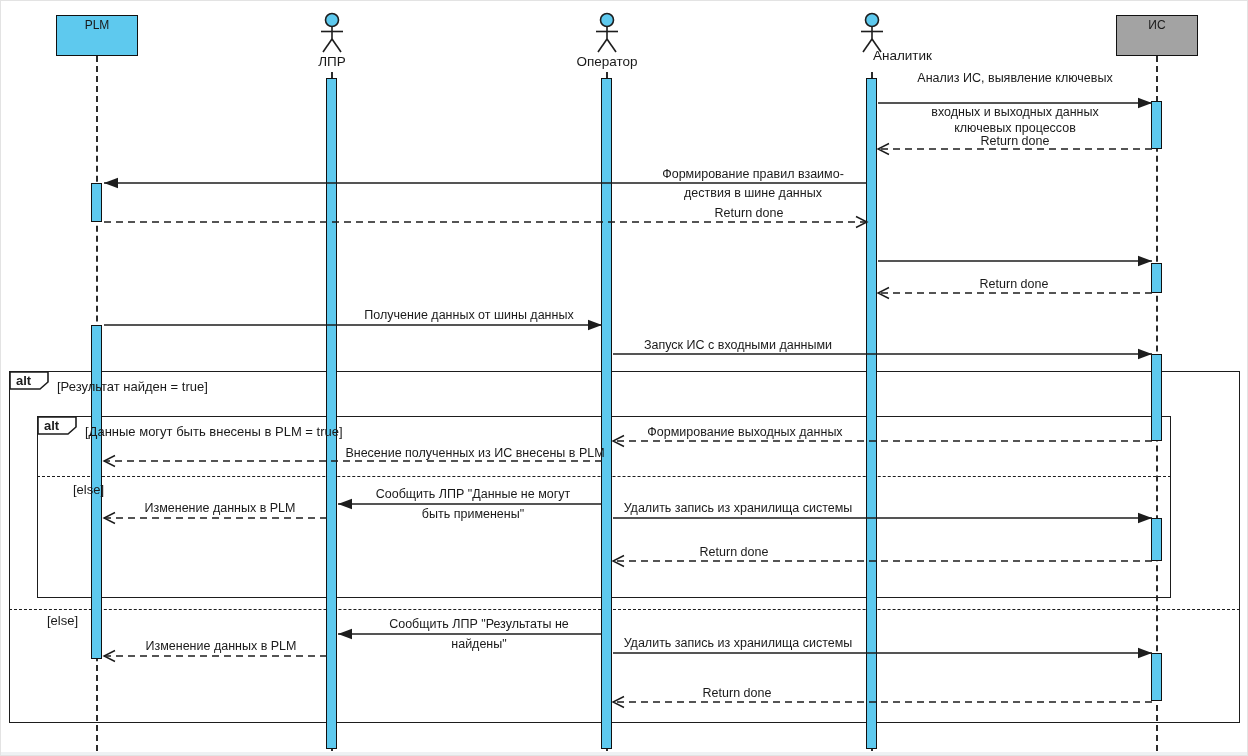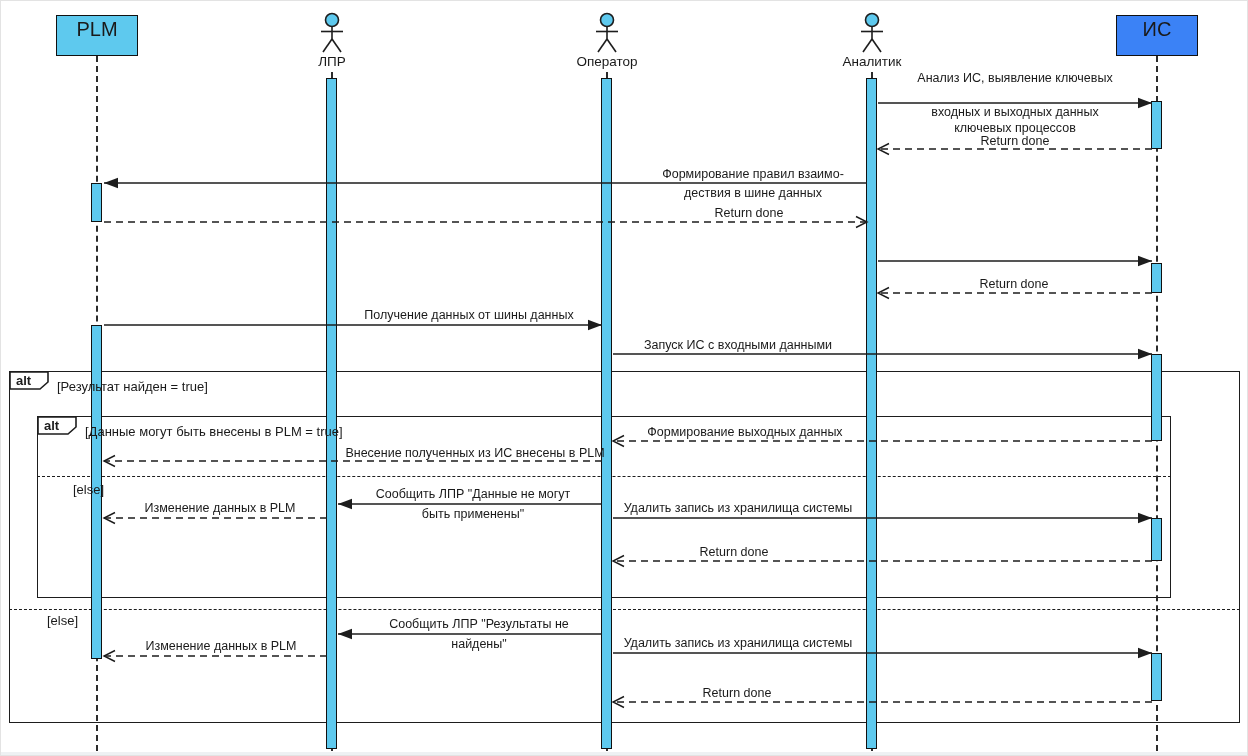--- a/index.html
+++ b/index.html
@@ -4,21 +4,21 @@
 <style>
   html,body{margin:0;padding:0;background:#ffffff;}
   #canvas{
     position:relative;width:1248px;height:756px;background:#ffffff;
     font-family:"Liberation Sans",sans-serif;color:#1a1a1a;overflow:hidden;
     border:1px solid #e3e3e3;box-sizing:border-box;
   }
   .lifeline{position:absolute;width:0;border-left:2px dashed #2b2b2b;z-index:1;}
   .head-box{
     position:absolute;z-index:3;border:1.6px solid #111;display:flex;
-    align-items:flex-start;justify-content:center;font-size:20px;padding-top:2px;
+    align-items:flex-start;justify-content:center;font-size:12px;padding-top:2px;
     box-sizing:border-box;
     text-align:right;
   }
   .actor-label{position:absolute;z-index:3;font-size:13.5px;text-align:center;}
   .activation{position:absolute;z-index:4;border:1.5px solid #111;box-sizing:border-box;}
   .frame{position:absolute;z-index:2;border:1.6px solid #1d1d1d;box-sizing:border-box;}
   .frame-divider{position:absolute;z-index:2;border-top:1.6px dashed #1d1d1d;height:0;}
   .guard-label{position:absolute;z-index:5;font-size:13px;white-space:nowrap;}
   .else-label{position:absolute;z-index:5;font-size:13px;white-space:nowrap;}
   .msg-svg{position:absolute;z-index:6;overflow:visible;}
@@ -55,23 +55,23 @@
     </svg>
     <div class="actor-label" style="left: 546px; top: 53px; width: 120px;">Оператор</div>
     <div class="lifeline" style="left: 870px; top: 71px; height: 679px;"></div>
     <svg width="40" height="42" style="left: 851px; top: 11px; position: absolute;">
       <circle cx="20" cy="8" r="6.5" fill="#5ec9ee" stroke="#1d1d1d" stroke-width="1.6"></circle>
       <line x1="20" y1="14.5" x2="20" y2="27" stroke="#1d1d1d" stroke-width="1.6"></line>
       <line x1="9" y1="19.5" x2="31" y2="19.5" stroke="#1d1d1d" stroke-width="1.6"></line>
       <line x1="20" y1="27" x2="11" y2="40" stroke="#1d1d1d" stroke-width="1.6"></line>
       <line x1="20" y1="27" x2="29" y2="40" stroke="#1d1d1d" stroke-width="1.6"></line>
     </svg>
-    <div class="actor-label" style="left: 811px; top: 53px; width: 120px;">Аналитик</div>
+    <div class="actor-label" style="left: 811px; top: 47px; width: 120px; text-align: right;">Аналитик</div>
     <div class="lifeline" style="left: 1155px; top: 55px; height: 695px;"></div>
-    <div class="head-box" style="left: 1115px; top: 14px; width: 82px; height: 41px; background: #3b82f6;">
+    <div class="head-box" style="left: 1115px; top: 14px; width: 82px; height: 41px; background: #a3a3a3;">
       <span>ИС</span>
     </div>
     <div class="frame" style="left: 8px; top: 370px; width: 1231px; height: 352px;"></div>
     <svg width="42" height="20" style="left: 8px; top: 370px; position: absolute;">
       <path d="M1,1 H39 V11 L31,18 H1 Z" fill="#ffffff" stroke="#1d1d1d" stroke-width="1.6"></path>
       <text x="7" y="14" font-size="13" font-weight="bold" font-family="Liberation Sans, sans-serif" fill="#1d1d1d">alt</text>
     </svg>
     <div class="guard-label" style="left: 56px; top: 378px;">[Результат найден = true]</div>
     <div class="frame-divider" style="left: 8px; top: 608px; width: 1231px;"></div>
     <div class="else-label" style="left: 46px; top: 612px;">[else]</div>

